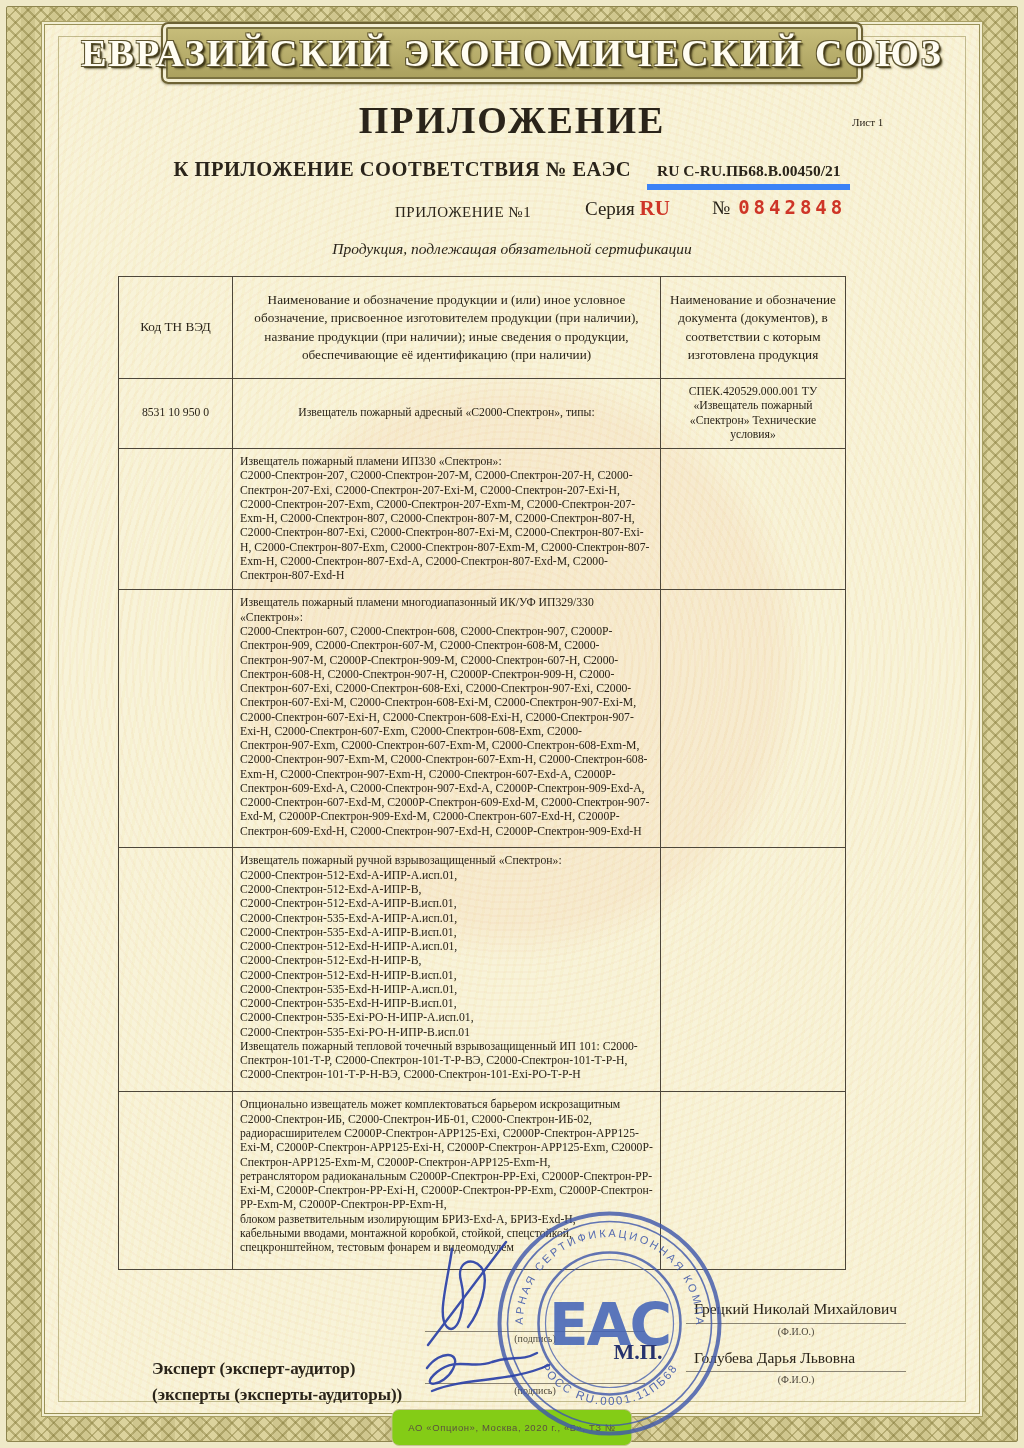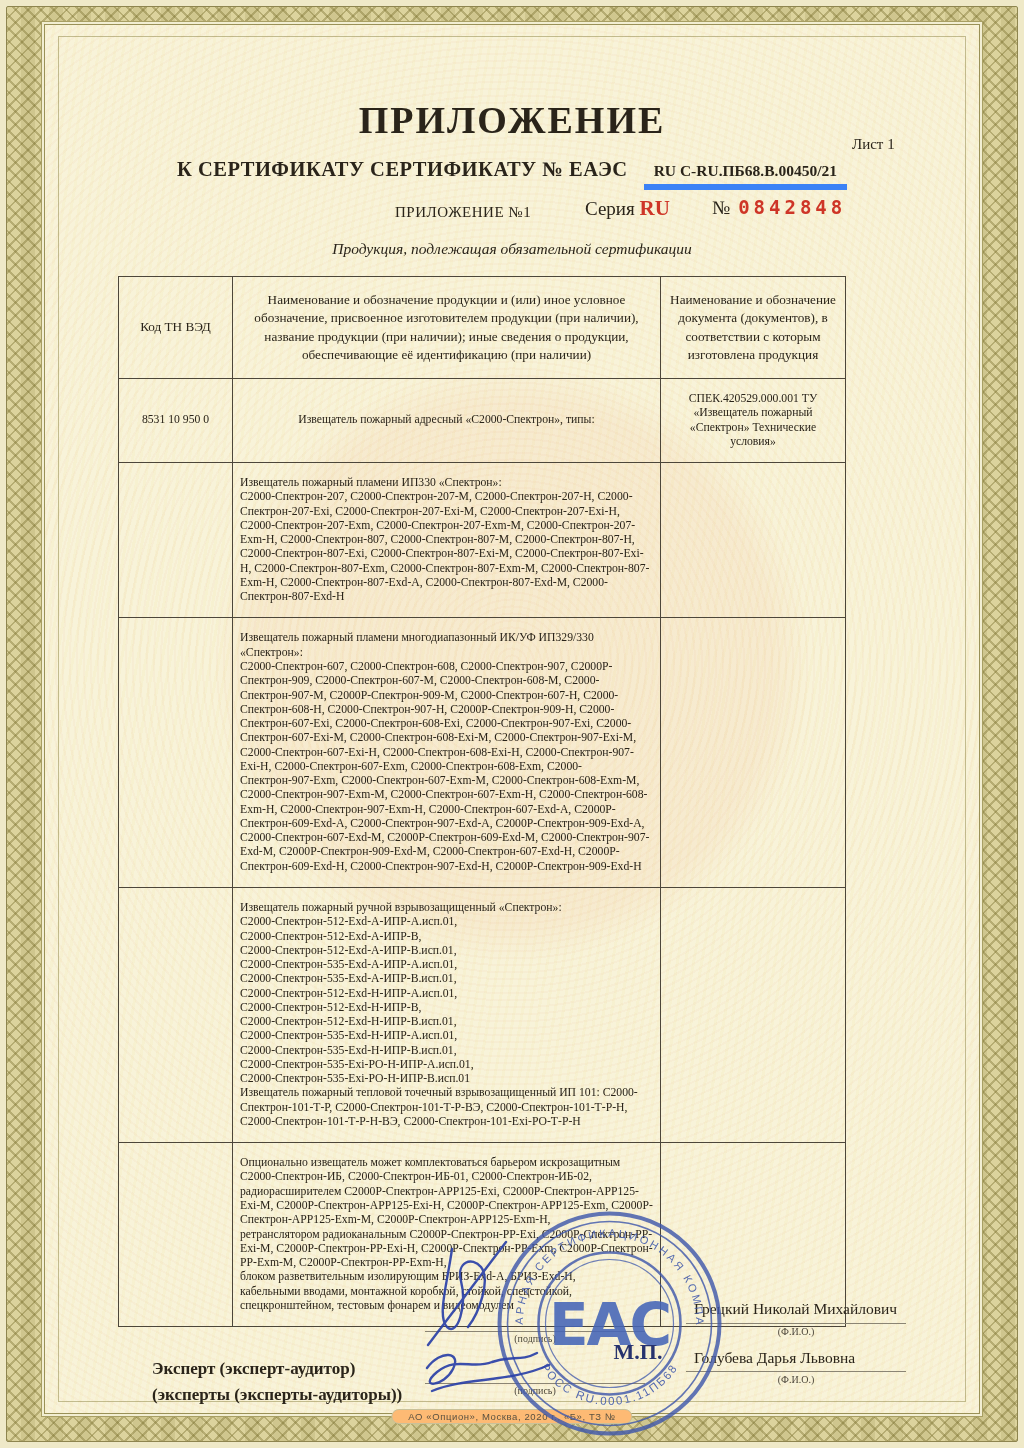--- a/index.html
+++ b/index.html
@@ -22,37 +22,37 @@
 
   .banner{position:absolute;top:22px;left:50%;transform:translateX(-50%);width:698px;height:58px;
     background:linear-gradient(#c9bf7c,#a89e5c);border:2px solid #6d6234;border-radius:7px;
     box-shadow:inset 0 0 0 3px #f3eed3, inset 0 0 0 5px #7c7342, 0 1px 2px rgba(60,50,20,.4);
     display:flex;align-items:center;justify-content:center;}
   .banner span{font-weight:bold;font-size:38px;letter-spacing:2px;color:#fffdf2;
     text-shadow:-1px -1px 0 #5e552f, 1px -1px 0 #5e552f, -1px 1px 0 #5e552f, 2px 2px 1px rgba(62,54,22,.95), 3px 3px 2px rgba(62,54,22,.55);
     font-family:"Liberation Serif",serif;white-space:nowrap;}
 
   .title{position:absolute;top:98px;left:0;width:100%;text-align:center;font-size:38px;font-weight:bold;letter-spacing:2px;}
-  .sheet{position:absolute;top:116px;left:852px;font-size:15px;margin-top:20px;}
+  .sheet{position:absolute;top:116px;left:852px;font-size:11px;}
   .certline{position:absolute;top:158px;left:0;width:100%;display:flex;justify-content:center;align-items:baseline;gap:16px;}
   .certline .pre{font-weight:bold;font-size:20.5px;letter-spacing:.5px;}
   .certline .num{font-size:15.5px;font-weight:bold;padding:0 10px 4px 10px;border-bottom:6px solid #3b82f6;}
   .appendix{position:absolute;top:204px;left:395px;font-size:15px;letter-spacing:.5px;}
   .series{position:absolute;top:196px;left:585px;font-size:19px;}
   .series .red{color:#ce3527;font-weight:bold;font-size:21px;}
   .blank{position:absolute;top:196px;left:712px;font-size:19px;}
   .blank .digits{font-family:"DejaVu Sans Mono",monospace;font-weight:bold;font-size:19px;color:#ce3527;letter-spacing:4px;margin-left:8px;}
   .section{position:absolute;top:240px;left:0;width:100%;text-align:center;font-size:15.5px;font-style:italic;}
 
   table.products{position:absolute;top:276px;left:118px;width:727px;border-collapse:collapse;table-layout:fixed;}
   table.products col.c1{width:114px}table.products col.c2{width:428px}table.products col.c3{width:185px}
   table.products th,table.products td{border:1px solid #4c463a;vertical-align:middle;}
   table.products th{font-weight:normal;font-size:13.2px;line-height:1.38;text-align:center;padding:0 8px;}
   table.products thead tr{height:102px;}
-  table.products td{font-size:11.7px;line-height:1.22;padding:13px 7px;text-align:center;}
+  table.products td{font-size:11.7px;line-height:1.22;padding:6px 7px;text-align:center;}
   tbody tr.r1{height:62px}
   tbody tr.r2{height:135px}tbody tr.r3{height:258px}tbody tr.r4{height:244px}tbody tr.r5{height:178px}
   tbody tr.listrow td{vertical-align:top;text-align:left;}
   tbody tr.listrow td.c3cell{text-align:center;}
   .prelines{white-space:pre-line;}
   td.doccell{font-size:12.2px;line-height:1.35;}
 
   .sig-label{position:absolute;font-weight:bold;font-size:17px;line-height:1.5;white-space:pre-line;}
   .sl1{left:152px;top:1298px;}
   .sl2{left:152px;top:1356px;}
@@ -61,37 +61,40 @@
   .caption{position:absolute;width:220px;text-align:center;font-size:10px;color:#4c463a;}
   .cap1{left:425px;top:1333px;}.cap2{left:425px;top:1385px;}
   .name{position:absolute;font-size:15.5px;white-space:nowrap;}
   .nm1{left:694px;top:1300px;}.nm2{left:694px;top:1349px;}
   .nline1{left:686px;top:1323px;}.nline2{left:686px;top:1371px;}
   .fio1{left:686px;top:1326px;}.fio2{left:686px;top:1374px;}
 
   .stamp{position:absolute;left:492px;top:1206px;z-index:3;}
   .squiggles{position:absolute;inset:0;z-index:4;pointer-events:none;}
   .footer-strip{position:absolute;top:1409px;left:50%;transform:translateX(-50%);
-    background:#fdba74;border:1px solid #c9c19a;border-radius:8px;padding:1px 16px;
+    background:#84cc16;border:1px solid #c9c19a;border-radius:8px;padding:12px 16px;
     font-family:"Liberation Sans",sans-serif;font-size:9.5px;color:#5a5140;letter-spacing:.6px;z-index:2;white-space:nowrap;}
 </style>
 </head>
 <body>
 
 <div class="page">
   <div class="frame"></div>
   <div class="inner"></div>
   <div class="pin"></div>
 
+  <div class="banner">
+    <span>ЕВРАЗИЙСКИЙ ЭКОНОМИЧЕСКИЙ СОЮЗ</span>
+  </div>
 
   <div class="title">ПРИЛОЖЕНИЕ</div>
   <div class="sheet">Лист 1</div>
 
   <div class="certline">
-    <span class="pre">К СЕРТИФИКАТУ СЕРТИФИКАТУ № ЕАЭС</span>
+    <span class="pre">К ПРИЛОЖЕНИЕ СООТВЕТСТВИЯ № ЕАЭС</span>
     <span class="num">RU C-RU.ПБ68.В.00450/21</span>
   </div>
 
   <div class="appendix">ПРИЛОЖЕНИЕ №1</div>
   <div class="series">
     <span>Серия</span>
     <span class="red">RU</span>
   </div>
   <div class="blank">
     <span>№</span><span class="digits">0842848</span>

